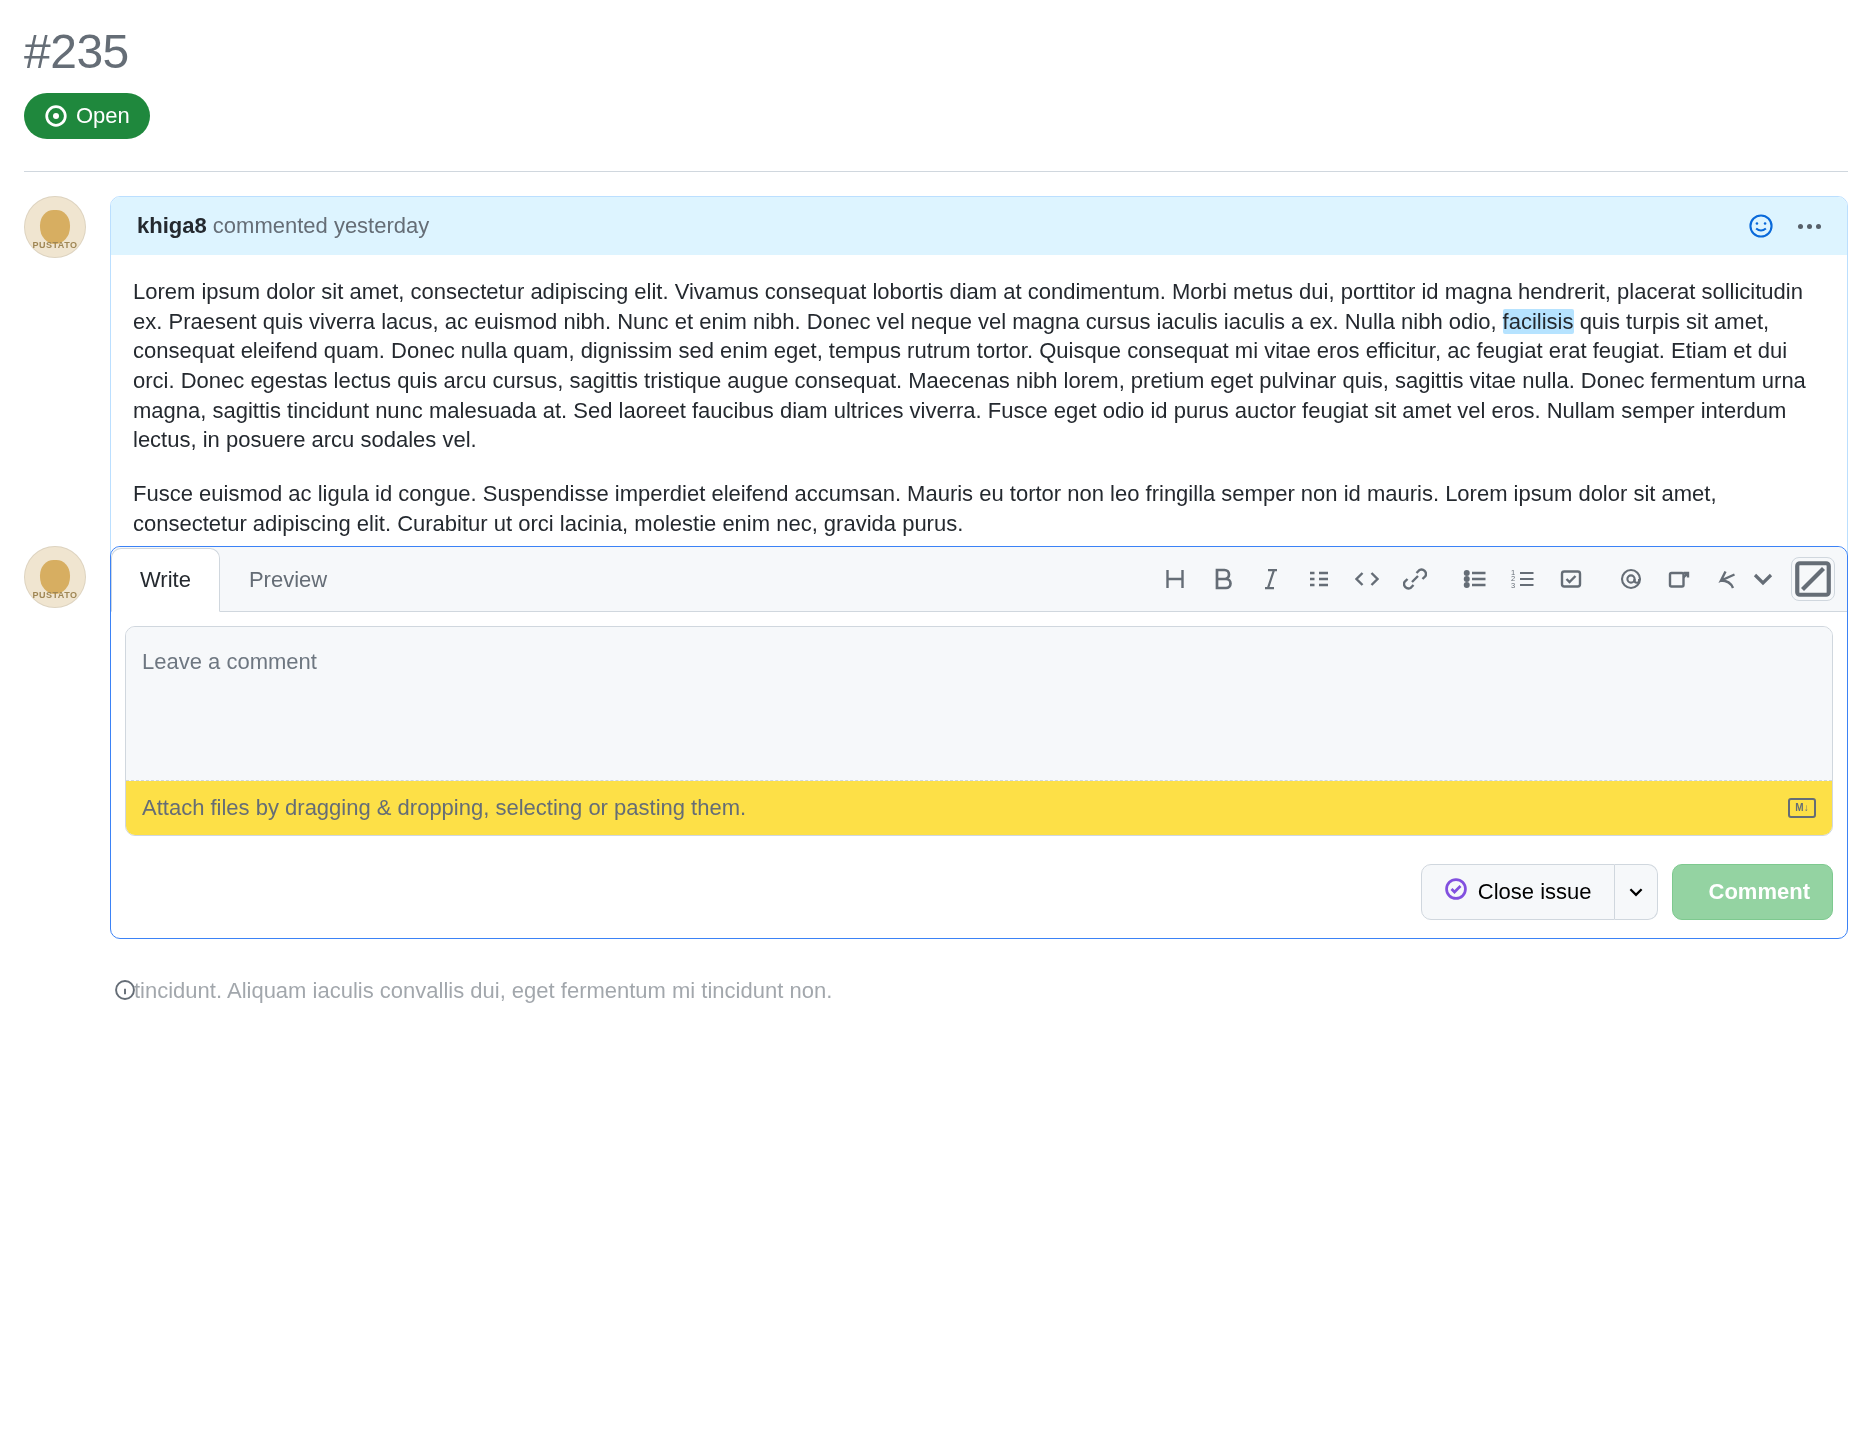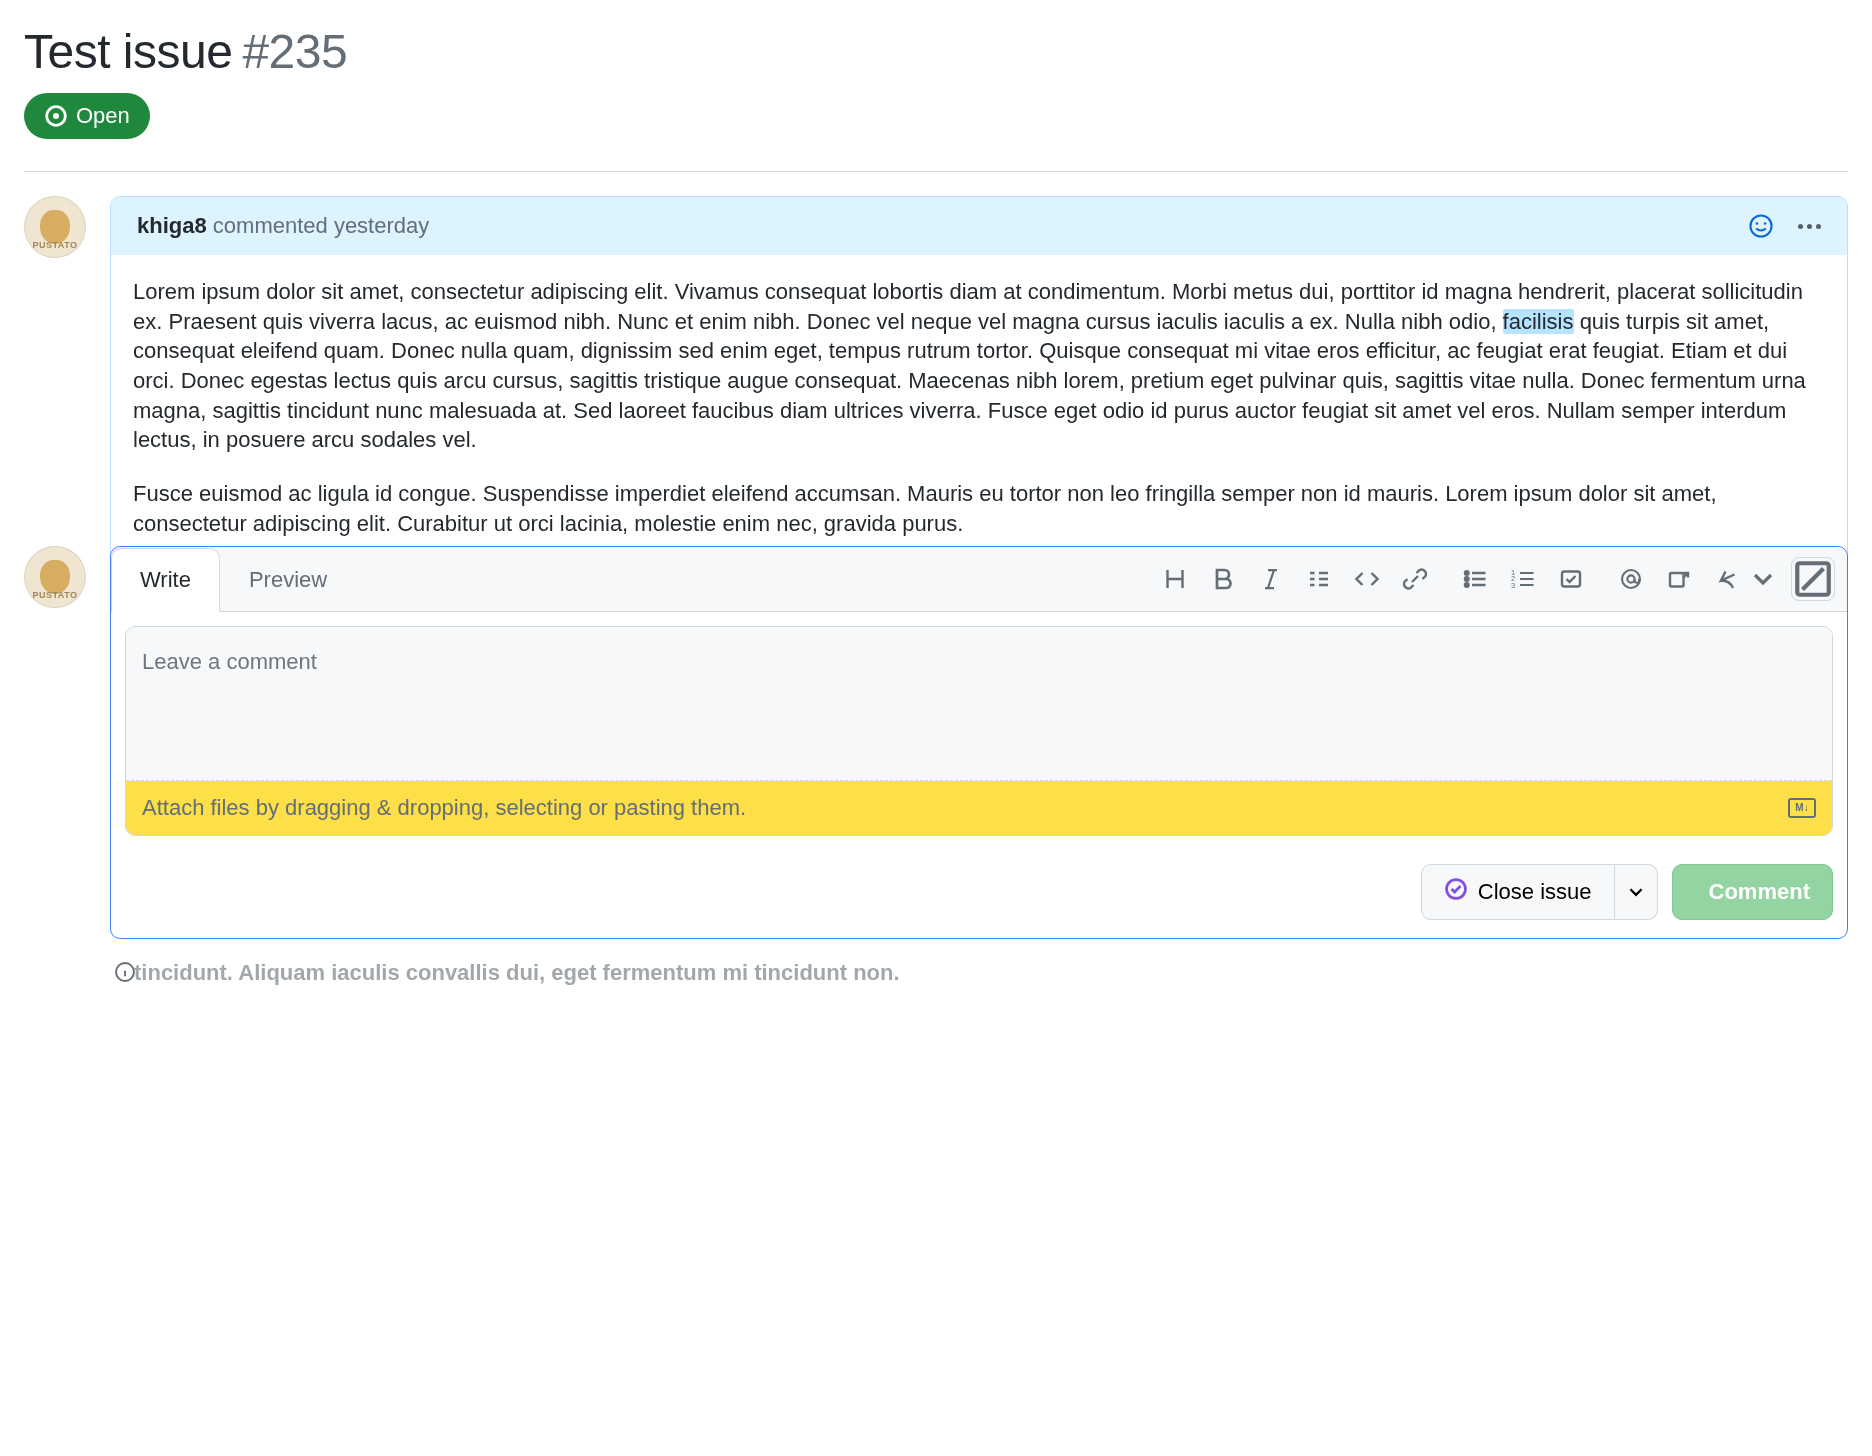--- a/index.html
+++ b/index.html
@@ -180,42 +180,40 @@
     background:#f6f8fa;
     cursor:pointer;
     display:inline-flex; align-items:center; gap:10px;
   }
   .btn.split { border-top-right-radius:0; border-bottom-right-radius:0; }
   .btn.caret { border-left:none; border-top-left-radius:0; border-bottom-left-radius:0; padding:12px 14px; }
   .btn.primary { background:#94d3a2; border-color:#7ec98f; color:#fff; font-weight:600;padding-left:36px; }
   .close-icon svg { width:24px; height:24px; }
 
   .guidelines {
-    margin-top:22px;
+    margin-top:40px;
     display:flex; align-items:center; gap:10px;
     color:#656d76; font-size:22px;
     padding-left:90px;
     position:relative;
-    font-weight:bold;
   }
   .guidelines .link { color:#0969da; }
   .guidelines svg { width:22px;height:22px; }
   .ghost-text {
     color:#656d76; font-size:22px;
     position:absolute; left:110px; top:-1px;
     opacity:0.6;
     white-space:nowrap;
   }
 </style>
 </head>
 <body>
 
 <div class="issue-header">
   <h1 class="issue-title">
-    <span>Test issue</span>
     <span class="num">#235</span>
   </h1>
   <div class="issue-sub">
     <div class="state-badge">
       <svg viewBox="0 0 16 16" fill="none" stroke="currentColor" stroke-width="1.8">
           <circle cx="8" cy="8" r="6.2"></circle>
           <circle cx="8" cy="8" r="2" fill="currentColor" stroke="none"></circle>
         </svg>
       <span>Open</span>
     </div>

